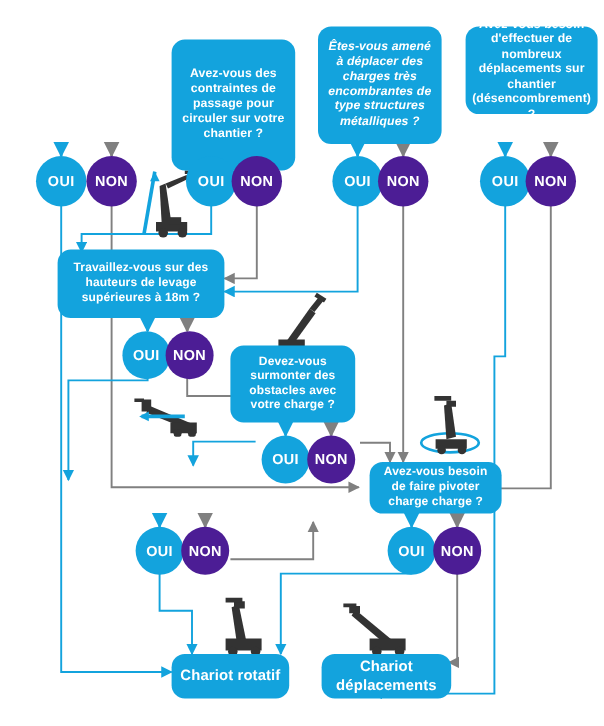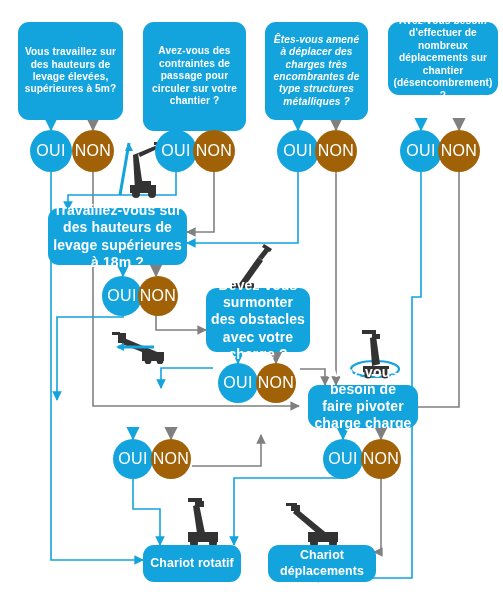--- a/index.html
+++ b/index.html
@@ -6,28 +6,28 @@
   body{font-family:"Liberation Sans",sans-serif;}
   #stage{position:relative;width:503px;height:605px;background:#ffffff;overflow:hidden;}
   #wires{position:absolute;left:0;top:0;width:503px;height:605px;}
 
   .qbox{position:absolute;background:#13A3DD;border-radius:11px;color:#ffffff;
         display:flex;align-items:center;justify-content:center;text-align:center;
         font-weight:bold;letter-spacing:.1px;box-sizing:border-box;padding:4px 5px;}
   .qbox span{display:block;line-height:1.22;}
 
   .q-top{font-size:10.2px;}
-  .q-mid{font-size:14px;}
+  .q-mid{font-size:10px;}
   .q-res{font-size:12.4px;}
 
   .node{position:absolute;border-radius:50%;display:flex;align-items:center;
-        justify-content:center;color:#ffffff;font-size:16px;font-weight:normal;
+        justify-content:center;color:#ffffff;font-size:12px;font-weight:bold;
         letter-spacing:.3px;}
   .oui{background:#13A3DD;}
-  .non{background:#a16207;}
+  .non{background:#4c1d95;}
 
   .pic{position:absolute;}
 </style>
 </head>
 <body>
 
 <div id="stage">
 
   <svg id="wires" viewBox="0 0 503 605">
     <defs>
@@ -165,24 +165,21 @@
     <g fill="#333333">
       <path d="M10,10 L44,38 L40,43 L7,15 Z"></path>
       <path d="M5,7 L14,7 L14,13 L5,13 Z"></path>
       <path d="M0,5 L11,5 L11,8 L0,8 Z"></path>
       <path d="M22,34 h30 v10 h-30 z"></path>
       <circle cx="28" cy="45" r="4"></circle>
         <circle cx="47" cy="45" r="4"></circle>
     </g>
   </svg>
 
-  <div class="qbox q-top" style="left:18px;top:22px;width:105px;height:98px;">
-    <span>Vous travaillez sur des hauteurs de levage élevées, supérieures à 5m?</span>
-  </div>
-  <div class="qbox q-top" style="left:143px;top:22px;width:103px;height:109px;align-items:center;">
+  <div class="qbox q-top" style="left:143px;top:33px;width:103px;height:109px;align-items:center;">
     <span>Avez-vous des contraintes de passage pour circuler sur votre chantier ?</span>
   </div>
   <div class="qbox q-top" style="left:265px;top:22px;width:103px;height:98px;font-style:italic;">
     <span>Êtes-vous amené à déplacer des charges très encombrantes de type structures métalliques ?</span>
   </div>
   <div class="qbox q-top" style="left:388px;top:22px;width:110px;height:73px;align-items:center;">
     <span>Avez-vous besoin d'effectuer de nombreux déplacements sur chantier (désencombrement) ?</span>
   </div>
 
   <div class="node oui" style="left:30px;top:130px;width:42px;height:42px;">
@@ -216,21 +213,21 @@
   <div class="qbox q-mid" style="left:48px;top:208px;width:139px;height:57px;">
     <span>Travaillez-vous sur des hauteurs de levage supérieures à 18m ?</span>
   </div>
   <div class="node oui" style="left:102px;top:276px;width:40px;height:40px;">
     <span>OUI</span>
     </div>
   <div class="node non" style="left:138px;top:276px;width:40px;height:40px;">
     <span>NON</span>
     </div>
 
-  <div class="qbox q-mid" style="left:206px;top:288px;width:104px;height:64px;">
+  <div class="qbox q-mid" style="left:192px;top:288px;width:104px;height:64px;">
     <span>Devez-vous surmonter des obstacles avec votre charge ?</span>
   </div>
   <div class="node oui" style="left:218px;top:363px;width:40px;height:40px;">
     <span>OUI</span>
     </div>
   <div class="node non" style="left:256px;top:363px;width:40px;height:40px;">
     <span>NON</span>
     </div>
 
   <div class="node oui" style="left:113px;top:439px;width:40px;height:40px;">

